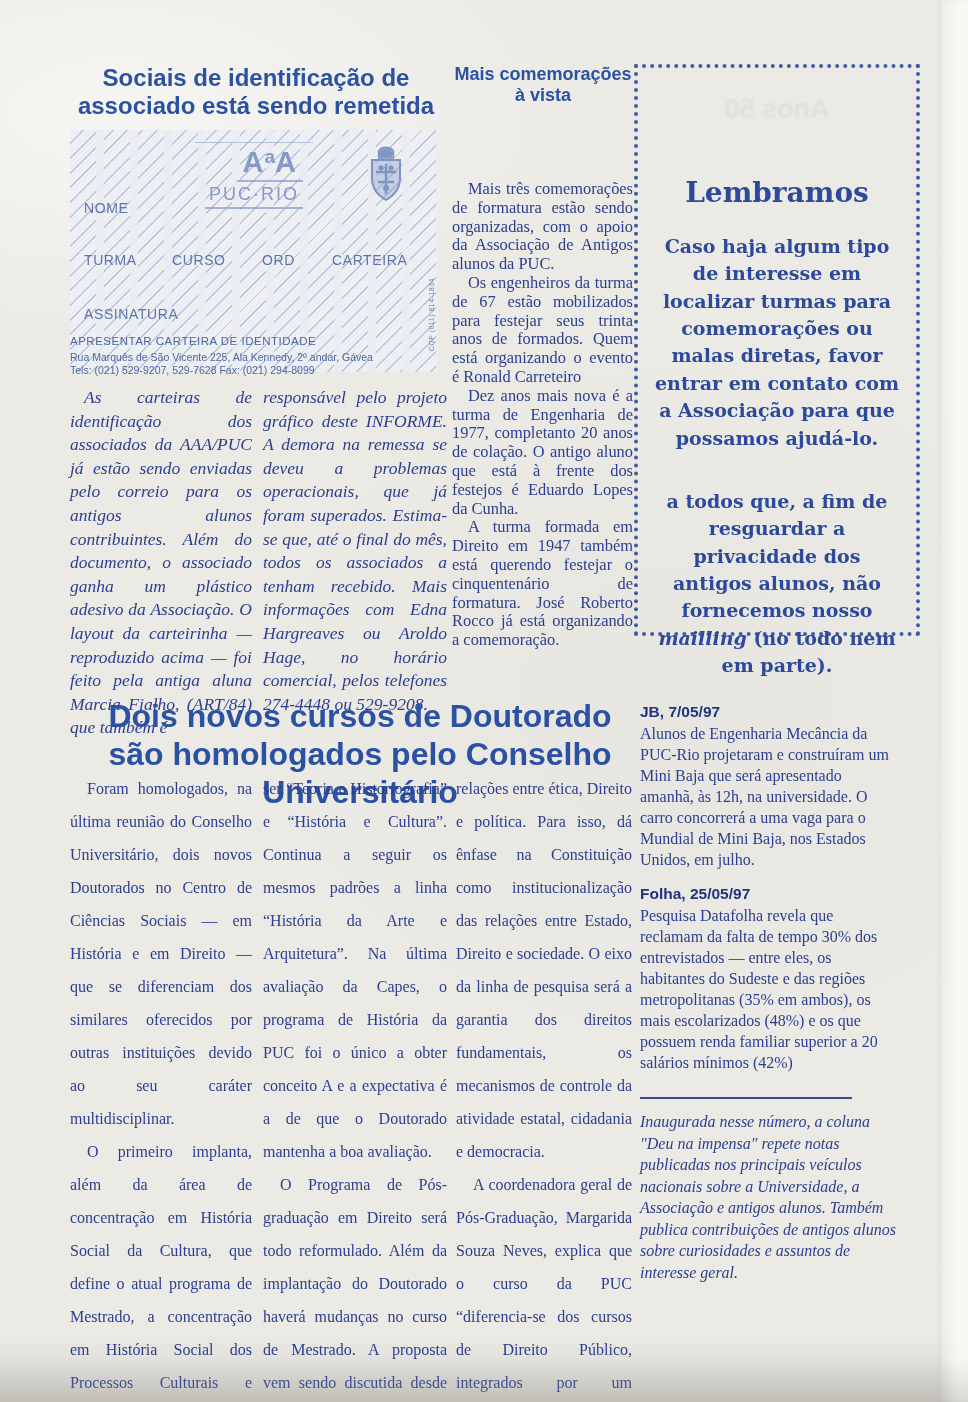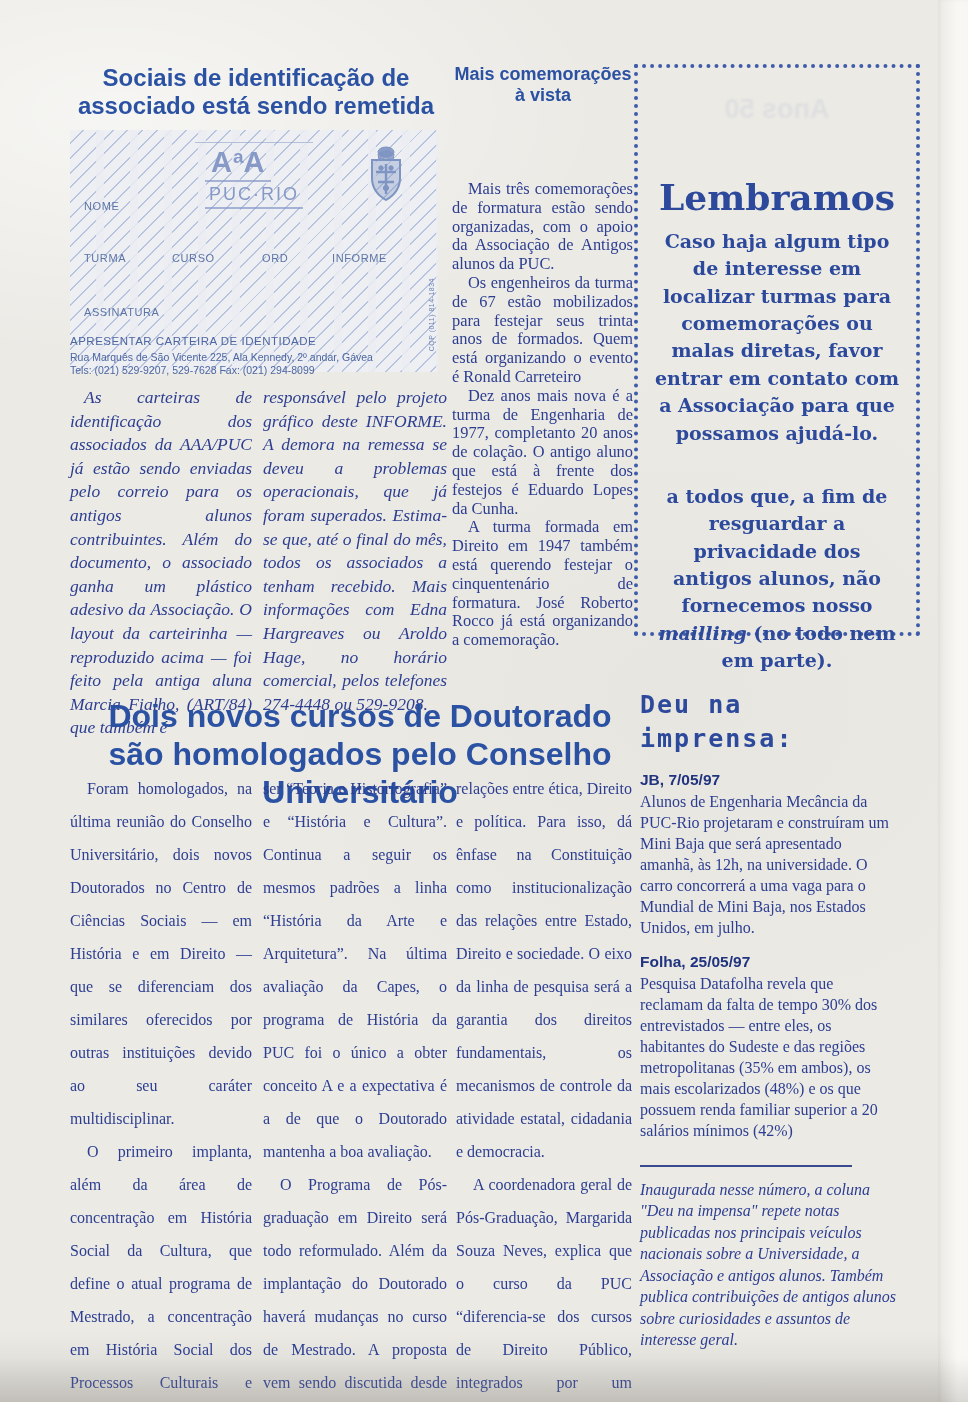--- a/index.html
+++ b/index.html
@@ -28,29 +28,29 @@
 
   
   .card {
     left:70px; top:130px; width:368px; height:242px;
     background:
       repeating-linear-gradient(90deg, rgba(235,237,242,0) 0 26px, rgba(235,237,242,.85) 26px 34px),
       repeating-linear-gradient(135deg, rgba(120,145,200,0) 0 9px, rgba(120,145,200,.45) 9px 10.4px),
       #edeff3;
   }
   .card-logo { position:absolute; left:50%; top:12px; transform:translateX(-50%);
-    text-align:left; font-family:"Liberation Sans", sans-serif; color:#8699c7;
+    text-align:right; font-family:"Liberation Sans", sans-serif; color:#8699c7;
     border-top:1px solid rgba(134,153,199,.55); padding:3px 10px 2px; }
   .card-logo .big { font-size:29px; font-weight:bold; letter-spacing:1px; }
   .card-logo .small-a { font-size:19px; vertical-align:9px; font-weight:bold; }
   .card-logo .aaa { display:inline-block; border-bottom:2px solid rgba(134,153,199,.7); padding:0 6px 1px; }
   .card-logo .puc { font-size:18px; letter-spacing:2px; margin-top:2px;
     border-bottom:2px solid rgba(134,153,199,.7); padding:0 4px 2px; }
   .card-field { position:absolute; font-family:"Liberation Sans", sans-serif;
-    font-size:11px; letter-spacing:.6px; color:#5d74a6; }
+    font-size:14px; letter-spacing:.6px; color:#5d74a6; }
   .card-notice { position:absolute; width:100%; text-align:left;
     font-family:"Liberation Sans", sans-serif; color:#4d66a0; }
   .card-side { position:absolute; right:3px; top:148px; writing-mode:vertical-rl;
     transform:rotate(180deg); font-family:"Liberation Sans", sans-serif;
     font-size:7px; color:#6d82b0; letter-spacing:.5px; }
   .crest { position:absolute; right:26px; top:14px; }
 
   
   .italcol { font-style:italic; font-size:17.5px; line-height:23.6px;
     text-align:justify; color:#2d3e91; }
@@ -62,21 +62,21 @@
   .bodycol.cont p:first-child { text-indent:0; }
 
   .midcol { font-size:16.4px; line-height:18.8px; }
   .midcol p { margin:0; text-indent:16px; }
 
   
   .dotbox { left:634px; top:64px; width:250px; height:564px;
     border:4px dotted #3f5ca9; padding:0 14px; box-sizing:content-box; }
   .dotbox-inner { position:relative; margin-top:108px; text-align:center;
     font-family:"DejaVu Serif", serif; color:#2c499c; font-weight:bold; }
-  .dotbox-title { font-size:36px; margin-bottom:10px; }
+  .dotbox-title { font-size:28px; margin-bottom:24px; }
   .dotbox p { font-size:19px; line-height:1.44; margin:0; }
   .dotbox p + p { margin-top:36px; }
   .ghost { position:absolute; left:0; top:26px; width:100%; text-align:center;
     transform:scaleX(-1); opacity:.10; filter:blur(1px);
     font-family:"Liberation Sans", sans-serif; font-weight:bold;
     font-size:27px; color:#6d82b0; }
 
   
   .imprensa { left:640px; top:688px; width:258px; }
   .imprensa-title { font-family:"DejaVu Sans Mono", monospace; font-weight:bold;
@@ -115,21 +115,21 @@
             <circle cx="31" cy="24" r="2.2"></circle>
           <circle cx="26" cy="44" r="2.6"></circle>
         </g>
       </svg>
     </span>
 
     <span class="card-field" style="left:14px; top:70px;" data-interactable="false">NOME</span>
     <span class="card-field" style="left:14px; top:122px;" data-interactable="false">TURMA</span>
     <span class="card-field" style="left:102px; top:122px;" data-interactable="false">CURSO</span>
     <span class="card-field" style="left:192px; top:122px;" data-interactable="false">ORD</span>
-    <span class="card-field" style="left:262px; top:122px;" data-interactable="false">INFORME</span>
+    <span class="card-field" style="left:262px; top:122px;" data-interactable="false">CARTEIRA</span>
     <span class="card-field" style="left:14px; top:176px;" data-interactable="false">ASSINATURA</span>
 
     <div class="card-notice" style="top:205px; font-size:11.5px; letter-spacing:.5px;" data-interactable="false">APRESENTAR CARTEIRA DE IDENTIDADE</div>
     <div class="card-notice" style="top:221px; font-size:10.5px;" data-interactable="false">Rua Marquês de São Vicente 225, Ala Kennedy, 2º andar, Gávea</div>
     <div class="card-notice" style="top:234px; font-size:10.5px;" data-interactable="false">Tels: (021) 529-9207, 529-7628 Fax: (021) 294-8099</div>
 
     <span class="card-side" data-interactable="false">CQP (011) 814-1834</span>
   </div>
 
   <div class="abs italcol first" style="left:70px; top:386px; width:182px;" data-interactable="false">As carteiras de identificação dos associados da AAA/PUC já estão sendo enviadas pelo correio para os antigos alunos contribuintes. Além do documento, o associado ganha um plástico adesivo da Associação. O layout da carteirinha — reproduzido acima — foi feito pela antiga aluna Marcia Fialho, (ART/84) que também é</div>
@@ -146,22 +146,20 @@
   <div class="abs dotbox" data-interactable="false">
     <div class="ghost" data-interactable="false">Anos 50</div>
     <div class="dotbox-inner">
       <div class="dotbox-title" data-interactable="false">Lembramos</div>
       <p data-interactable="false">Caso haja algum tipo de interesse em localizar turmas para comemorações ou malas diretas, favor entrar em contato com a Associação para que possamos ajudá-lo.</p>
       <p data-interactable="false"><span data-interactable="false">a todos que, a fim de resguardar a privacidade dos antigos alunos, não fornecemos nosso </span><i data-interactable="false">mailling</i><span data-interactable="false"> (no todo nem em parte).</span></p>
     </div>
   </div>
 
   <div class="abs imprensa" data-interactable="false">
-    <div class="imprensa-title" data-interactable="false">Deu na
-imprensa:</div>
 
     <div class="press-source" data-interactable="false">JB, 7/05/97</div>
     <div class="press-text" data-interactable="false">Alunos de Engenharia Mecância da PUC-Rio projetaram e construíram um Mini Baja que será apresentado amanhã, às 12h, na universidade. O carro concorrerá a uma vaga para o Mundial de Mini Baja, nos Estados Unidos, em julho.</div>
 
     <div class="press-source" data-interactable="false">Folha, 25/05/97</div>
     <div class="press-text" data-interactable="false">Pesquisa Datafolha revela que reclamam da falta de tempo 30% dos entrevistados — entre eles, os habitantes do Sudeste e das regiões metropolitanas (35% em ambos), os mais escolarizados (48%) e os que possuem renda familiar superior a 20 salários mínimos (42%)</div>
 
     <div class="press-divider" data-interactable="false"></div>
     <div class="press-note" data-interactable="false">Inaugurada nesse número, a coluna "Deu na impensa" repete notas publicadas nos principais veículos nacionais sobre a Universidade, a Associação e antigos alunos. Também publica contribuições de antigos alunos sobre curiosidades e assuntos de interesse geral.</div>
   </div>

